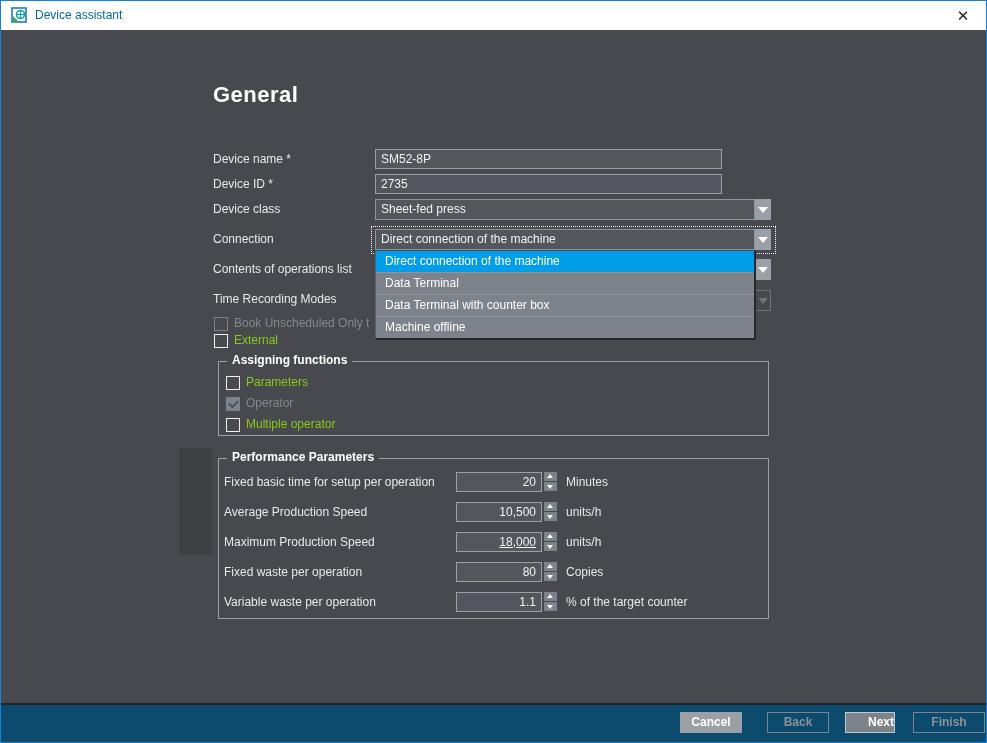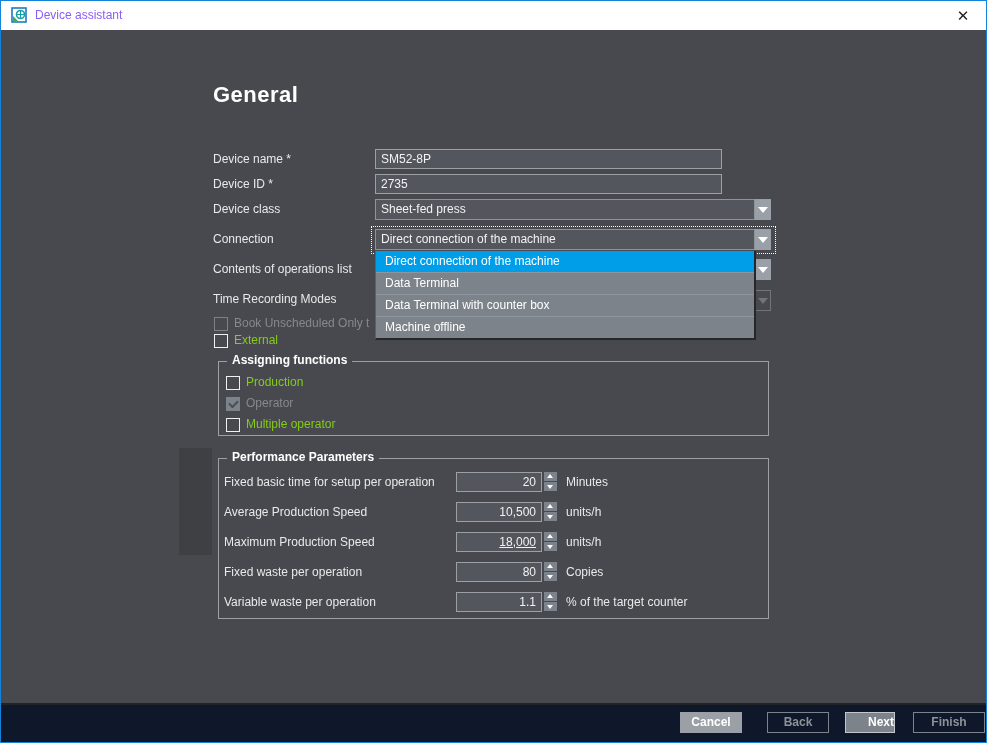--- a/index.html
+++ b/index.html
@@ -7,21 +7,21 @@
     width:987px;height:743px;position:relative;overflow:hidden;
     background:#47494e;
     font-family:"Liberation Sans", sans-serif;
     -webkit-font-smoothing:antialiased;
   }
   .frame{position:absolute;inset:0;border:1px solid #1283d8;pointer-events:none;z-index:200;}
 
   
   .titlebar{position:absolute;left:1px;top:1px;right:1px;height:29px;background:#ffffff;z-index:50;}
   .app-icon{position:absolute;left:10px;top:6px;width:17px;height:17px;}
-  .win-title{position:absolute;left:34px;top:0;height:29px;line-height:29px;font-size:12px;color:#8b5cf6;}
+  .win-title{position:absolute;left:34px;top:0;height:29px;line-height:29px;font-size:12px;color:#0369a1;}
   .close-btn{position:absolute;right:6px;top:0;width:34px;height:29px;text-align:center;line-height:29px;
     font-size:15px;color:#222;cursor:default;}
 
   
   .content{position:absolute;left:1px;top:30px;right:1px;height:673px;background:#47494e;}
   .artifact{position:absolute;left:179px;top:448px;width:33px;height:107px;background:rgba(0,0,0,0.12);}
 
   .page-heading{position:absolute;left:213px;top:82px;font-size:22px;font-weight:bold;color:#ffffff;letter-spacing:.5px;}
 
   .flabel{position:absolute;left:213px;height:19px;line-height:19px;font-size:12px;color:#e8e9ea;white-space:nowrap;}
@@ -65,21 +65,21 @@
   .spin-btn{position:absolute;left:0;width:13px;height:9px;background:#7d838a;cursor:default;}
   .spin-btn.up{top:0;}
   .spin-btn.down{top:10px;}
   .spin-btn::after{content:"";position:absolute;left:3px;}
   .spin-btn.up::after{top:2px;border-left:3.5px solid transparent;border-right:3.5px solid transparent;border-bottom:4px solid #ffffff;}
   .spin-btn.down::after{top:3px;border-left:3.5px solid transparent;border-right:3.5px solid transparent;border-top:4px solid #ffffff;}
   .pp-unit{position:absolute;left:347px;height:20px;line-height:20px;font-size:12px;color:#e8e9ea;white-space:nowrap;}
 
   
   .footer-sep{position:absolute;left:1px;right:1px;top:703px;height:2px;background:#222327;}
-  .footer{position:absolute;left:1px;right:1px;top:705px;height:37px;background:#0f172a;}
+  .footer{position:absolute;left:1px;right:1px;top:705px;height:37px;background:#0c4a6e;}
   .btn{position:absolute;top:7px;height:21px;box-sizing:border-box;font-size:12px;font-weight:bold;
     text-align:center;line-height:19px;cursor:default;}
   .btn.filled{background:#7d838a;border:1px solid #c3c7cc;color:#ffffff;text-align:right;}
   .btn.light{background:#9aa0a6;border:1px solid #9aa0a6;color:#ffffff;}
   .btn.ghost{background:transparent;border:1px solid #7d838a;color:#8d9298;}
 </style>
 </head>
 <body>
 
 <div class="frame"></div>
@@ -133,21 +133,21 @@
 <div class="popup">
   <div class="popup-item selected">Direct connection of the machine</div>
   <div class="popup-item">Data Terminal</div>
   <div class="popup-item">Data Terminal with counter box</div>
   <div class="popup-item">Machine offline</div>
 </div>
 
 <div class="groupbox" style="top:361px;height:73px">
   <span class="legend">Assigning functions</span>
   <span class="cb" style="left:7px;top:14px"></span>
-  <span class="cb-label" style="left:27px;top:13px">Production</span>
+  <span class="cb-label" style="left:27px;top:13px">Parameters</span>
   <span class="cb checked disabled" style="left:7px;top:35px"></span>
   <span class="cb-label disabled" style="left:27px;top:34px">Operator</span>
   <span class="cb" style="left:7px;top:56px"></span>
   <span class="cb-label" style="left:27px;top:55px">Multiple operator</span>
 </div>
 
 <div class="groupbox" style="top:458px;height:159px">
   <span class="legend">Performance Parameters</span>
 
   <div class="pp-label" style="top:13px">Fixed basic time for setup per operation</div>

